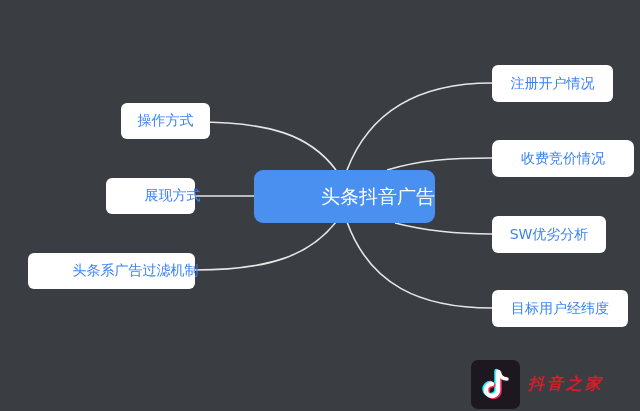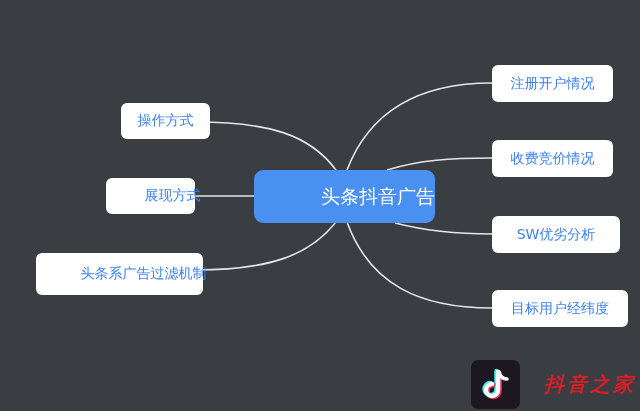--- a/index.html
+++ b/index.html
@@ -32,23 +32,23 @@
   .watermark {
     position: absolute; left: 471px; top: 360px;
     display: flex; align-items: center;
   }
   .wm-logo {
     width: 49px; height: 49px; border-radius: 7px;
     background: #1d1720;
     display: flex; align-items: center; justify-content: center;
   }
   .wm-text {
-    margin-left: 24px;
+    margin-left: 8px;
     color: #d81e28;
-    font-size: 20px; font-weight: bold;
+    font-size: 16px; font-weight: bold;
     letter-spacing: 3px;
     font-family: "DejaVu Serif", serif;
     font-style: italic;
   }
 </style>
 </head>
 <body>
 
 <svg class="links" width="640" height="411">
   <g fill="none" stroke="#e6e6e6" stroke-width="1.6">
@@ -67,31 +67,31 @@
 <div class="root" style="left:254px; top:170px; width:181px; height:53px;">
   <span>头条抖音广告</span>
 </div>
 
 <div class="node" style="left:106px; top:103px; width:89px; height:36px;margin-left:15px;">
   <span>操作方式</span>
 </div>
 <div class="node" style="left:106px; top:178px; width:89px; height:36px;padding-left:44px;">
   <span>展现方式</span>
 </div>
-<div class="node" style="left:36px; top:253px; width:167px; height:42px;padding-left:48px;">
+<div class="node" style="left:28px; top:253px; width:167px; height:36px;padding-left:48px;">
   <span>头条系广告过滤机制</span>
 </div>
 
 <div class="node" style="left:492px; top:65px; width:121px; height:37px;">
   <span>注册开户情况</span>
 </div>
-<div class="node" style="left:492px; top:140px; width:121px; height:37px;">
+<div class="node" style="left:492px; top:140px; width:142px; height:37px;border-radius:7px;">
   <span>收费竞价情况</span>
 </div>
-<div class="node" style="left:492px; top:216px; width:128px; height:37px;">
+<div class="node" style="left:492px; top:216px; width:114px; height:37px;">
   <span>SW优劣分析</span>
 </div>
 <div class="node" style="left:492px; top:290px; width:136px; height:37px;text-align:center;">
   <span>目标用户经纬度</span>
 </div>
 
 <div class="watermark">
   <div class="wm-logo">
     <svg width="30" height="34" viewBox="0 0 30 34">
       <g fill="none" stroke-width="4.5" stroke-linecap="round">

